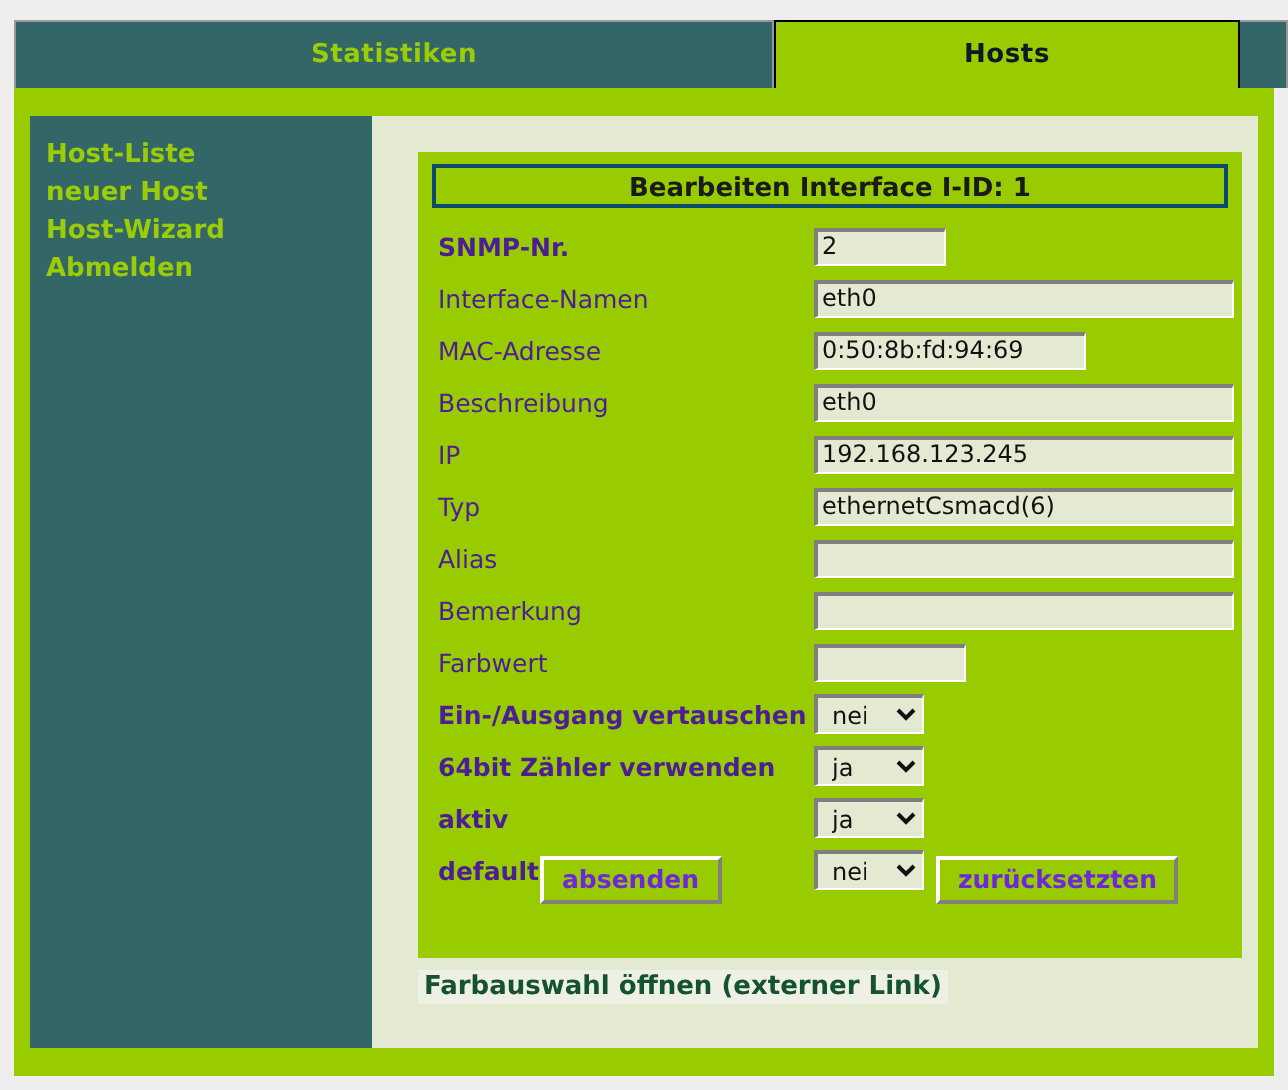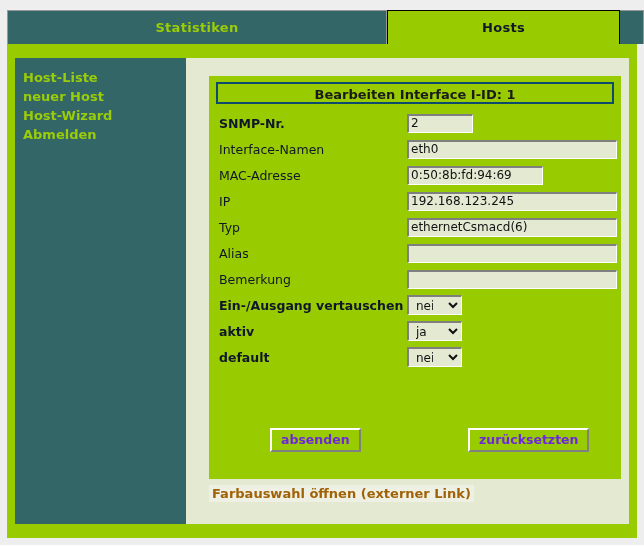--- a/index.html
+++ b/index.html
@@ -142,21 +142,21 @@
     width: 398px;
   }
   table#form-table td {
     padding: 0;
     vertical-align: middle;
     height: 26px;
   }
   td.lbl {
     width: 203px;
     font-size: 12.5px;
-    color: #0f172a;
+    color: #4c1d95;
     white-space: nowrap;
     padding-left: 2px;
   }
   td.lbl.bold { font-weight: bold; }
 
   
   input.txt {
     font-family: "DejaVu Sans", "Liberation Sans", sans-serif;
     font-size: 12px;
     color: #111111;
@@ -227,21 +227,21 @@
     position: absolute;
     left: 23px;
     top: 427px;
     width: 412px;
     height: 22px;
   }
   #footer-link {
     display: inline-block;
     font-weight: bold;
     font-size: 13px;
-    color: #a16207;
+    color: #14532d;
     background: #eef0e4;
     padding: 1px 3px;
     text-decoration: none;
     cursor: pointer;
     white-space: nowrap;
   }
 </style>
 </head>
 <body>
 
@@ -280,38 +280,50 @@
               </tr>
               <tr>
                 <td class="lbl">Interface-Namen</td>
                 <td><input type="text" class="txt w-long" value="eth0" style=""></td>
               </tr>
               <tr>
                 <td class="lbl">MAC-Adresse</td>
                 <td><input type="text" class="txt w-mac" value="0:50:8b:fd:94:69" style=""></td>
               </tr>
               <tr>
+                <td class="lbl">Beschreibung</td>
+                <td><input type="text" class="txt w-long" value="eth0" style=""></td>
+              </tr>
+              <tr>
                 <td class="lbl">IP</td>
                 <td><input type="text" class="txt w-long" value="192.168.123.245" style=""></td>
               </tr>
               <tr>
                 <td class="lbl">Typ</td>
                 <td><input type="text" class="txt w-long" value="ethernetCsmacd(6)" style=""></td>
               </tr>
               <tr>
                 <td class="lbl">Alias</td>
                 <td><input type="text" class="txt w-long" value="" style=""></td>
               </tr>
               <tr>
                 <td class="lbl">Bemerkung</td>
                 <td><input type="text" class="txt w-long" value="" style=""></td>
               </tr>
               <tr>
+                <td class="lbl">Farbwert</td>
+                <td><input type="text" class="txt w-color" value="" style=""></td>
+              </tr>
+              <tr>
                 <td class="lbl bold">Ein-/Ausgang vertauschen</td>
                 <td><select class="sel"><option>ja</option><option selected="">nein</option></select></td>
+              </tr>
+              <tr>
+                <td class="lbl bold">64bit Zähler verwenden</td>
+                <td><select class="sel"><option>ja</option><option>nein</option></select></td>
               </tr>
               <tr>
                 <td class="lbl bold">aktiv</td>
                 <td><select class="sel"><option>ja</option><option>nein</option></select></td>
               </tr>
               <tr>
                 <td class="lbl bold">default</td>
                 <td><select class="sel"><option>ja</option><option selected="">nein</option></select></td>
               </tr>
             </tbody>

